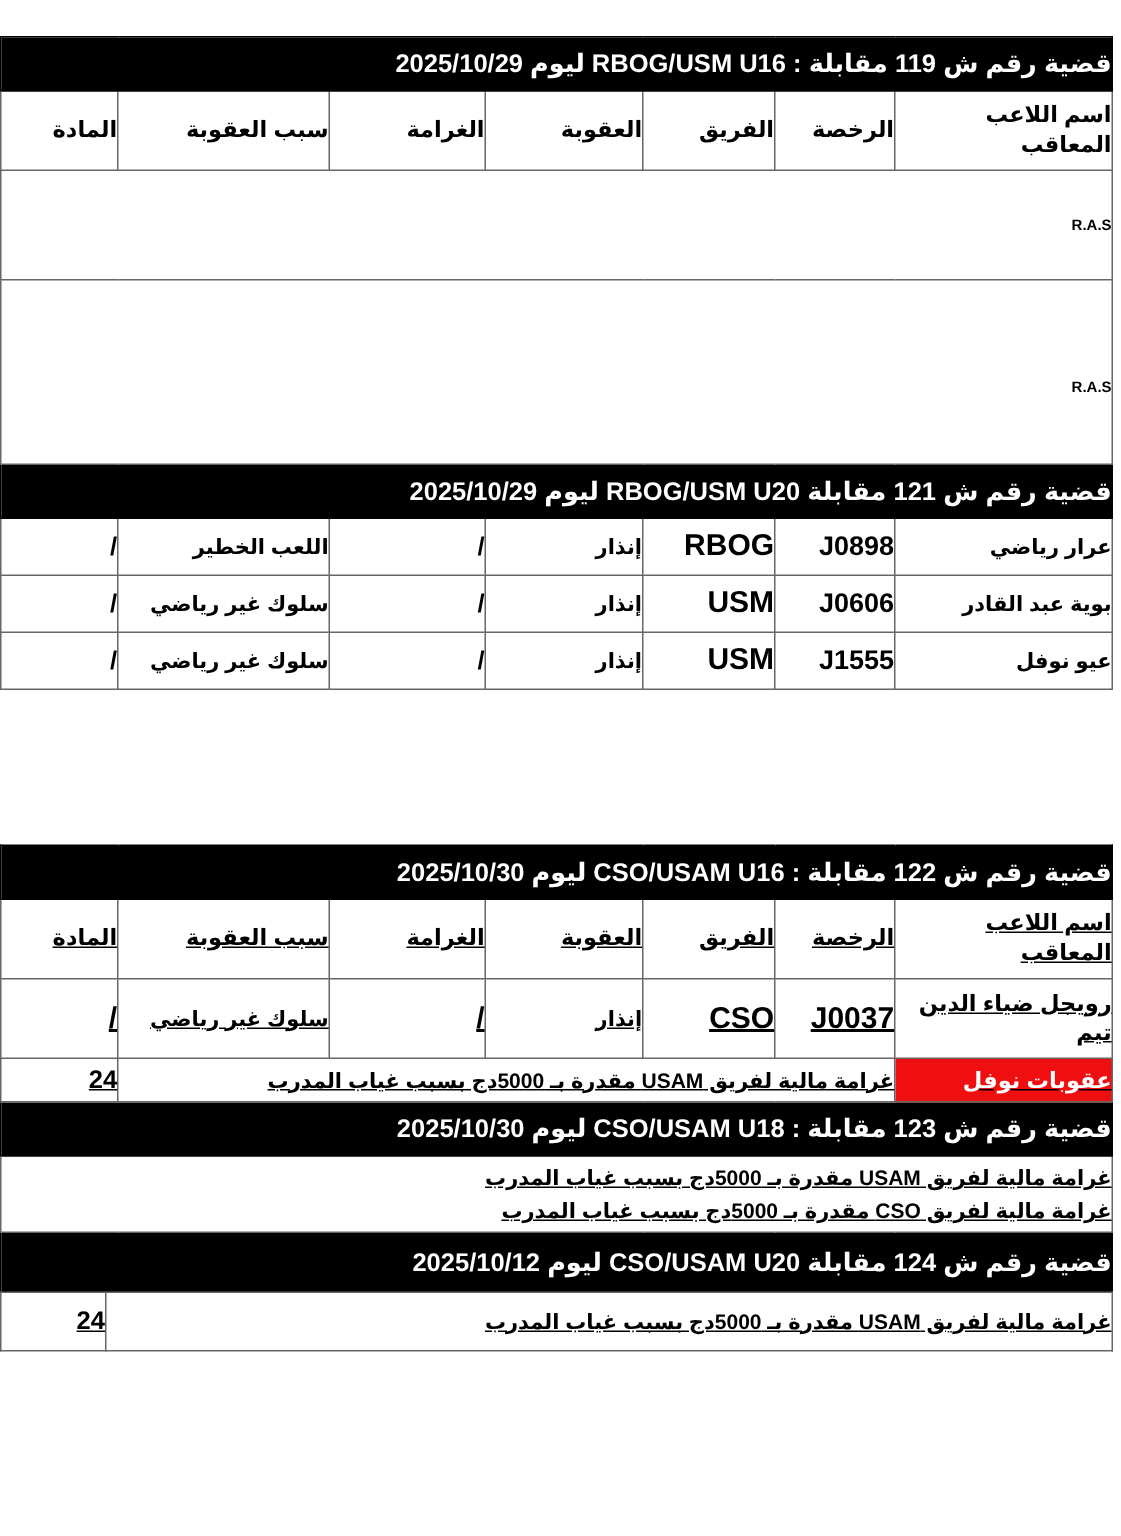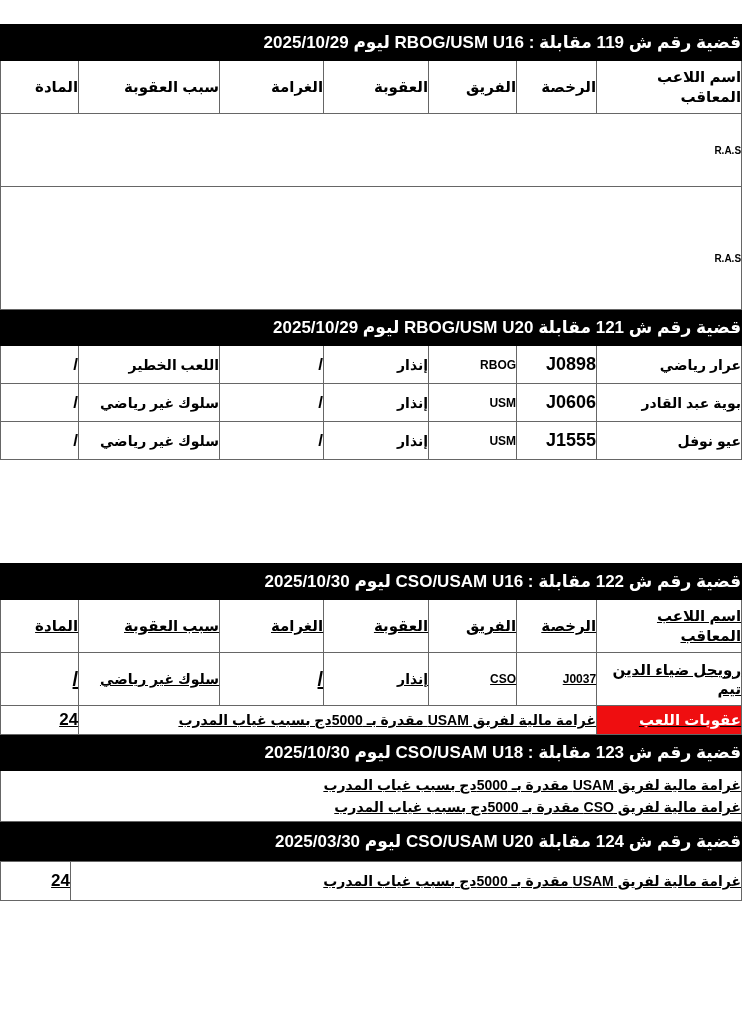--- a/index.html
+++ b/index.html
@@ -4,21 +4,21 @@
   <style>
     html, body { margin:0; padding:0; background:#ffffff; }
     body { width:747px; height:1024px; position:relative; overflow:hidden;
       font-family:"Liberation Sans", "DejaVu Sans", sans-serif; color:#000; }
     .sheet { position:absolute; left:0; width:741px; }
     table { border-collapse:collapse; width:741px; table-layout:fixed; direction:rtl; }
     td, th { border:1px solid #666; text-align:right; vertical-align:middle; padding:0; font-weight:bold; }
     .title-bar td { background:#000; color:#fff; font-size:17px; height:35px; border-color:#000; }
     .head-row td { font-size:15px; height:52px; font-weight:bold; line-height:1.35; }
     .data-row td { font-size:14px; height:37px; }
-    .data-row td.latin { font-size:12px; }
+    .data-row td.latin { font-size:20px; }
     .data-row td.lic { font-size:18px; }
     .data-row td.slash { font-size:17px; }
     .ras td { font-size:10px; }
     .red { background:#ef0e10; color:#fff; font-size:15px; }
     .note { font-size:14px; height:24px; }
     .big td.name { font-size:15px; line-height:1.3; }
   </style>
 </head>
 <body>
 
@@ -113,35 +113,35 @@
     <tr class="data-row big">
       <td class="name" style="height:52px;">رويجل ضياء الدين تيم</td>
       <td class="latin">J0037</td>
       <td class="latin">CSO</td>
       <td>إنذار</td>
       <td class="slash" style="font-size:20px;">/</td>
       <td>سلوك غير رياضي</td>
       <td class="slash" style="font-size:20px;">/</td>
     </tr>
     <tr>
-      <td class="red" style="height:28px;">عقوبات اللعب</td>
+      <td class="red" style="height:28px;">عقوبات نوفل</td>
       <td colspan="5" class="note">غرامة مالية لفريق USAM مقدرة بـ 5000دج بسبب غياب المدرب</td>
       <td style="font-size:17px;">24</td>
     </tr>
     <tr class="title-bar">
       <td colspan="7">قضية رقم ش 123 مقابلة : CSO/USAM  U18 ليوم 2025/10/30</td>
     </tr>
     <tr>
       <td colspan="7" style="height:50px; font-size:14px; line-height:22px;">
         <div>غرامة مالية لفريق USAM مقدرة بـ 5000دج بسبب غياب المدرب</div>
         <div>غرامة مالية لفريق CSO مقدرة بـ 5000دج بسبب غياب المدرب</div>
       </td>
     </tr>
     <tr class="title-bar">
-      <td colspan="7" style="height:39px;">قضية رقم ش 124  مقابلة  CSO/USAM  U20 ليوم 2025/03/30</td>
+      <td colspan="7" style="height:39px;">قضية رقم ش 124  مقابلة  CSO/USAM  U20 ليوم 2025/10/12</td>
     </tr>
   </tbody>
     </table>
   <table style="margin-top:-1px;">
     <colgroup>
         <col style="width:671px">
         <col style="width:70px">
       </colgroup>
     <tbody>
         <tr>

